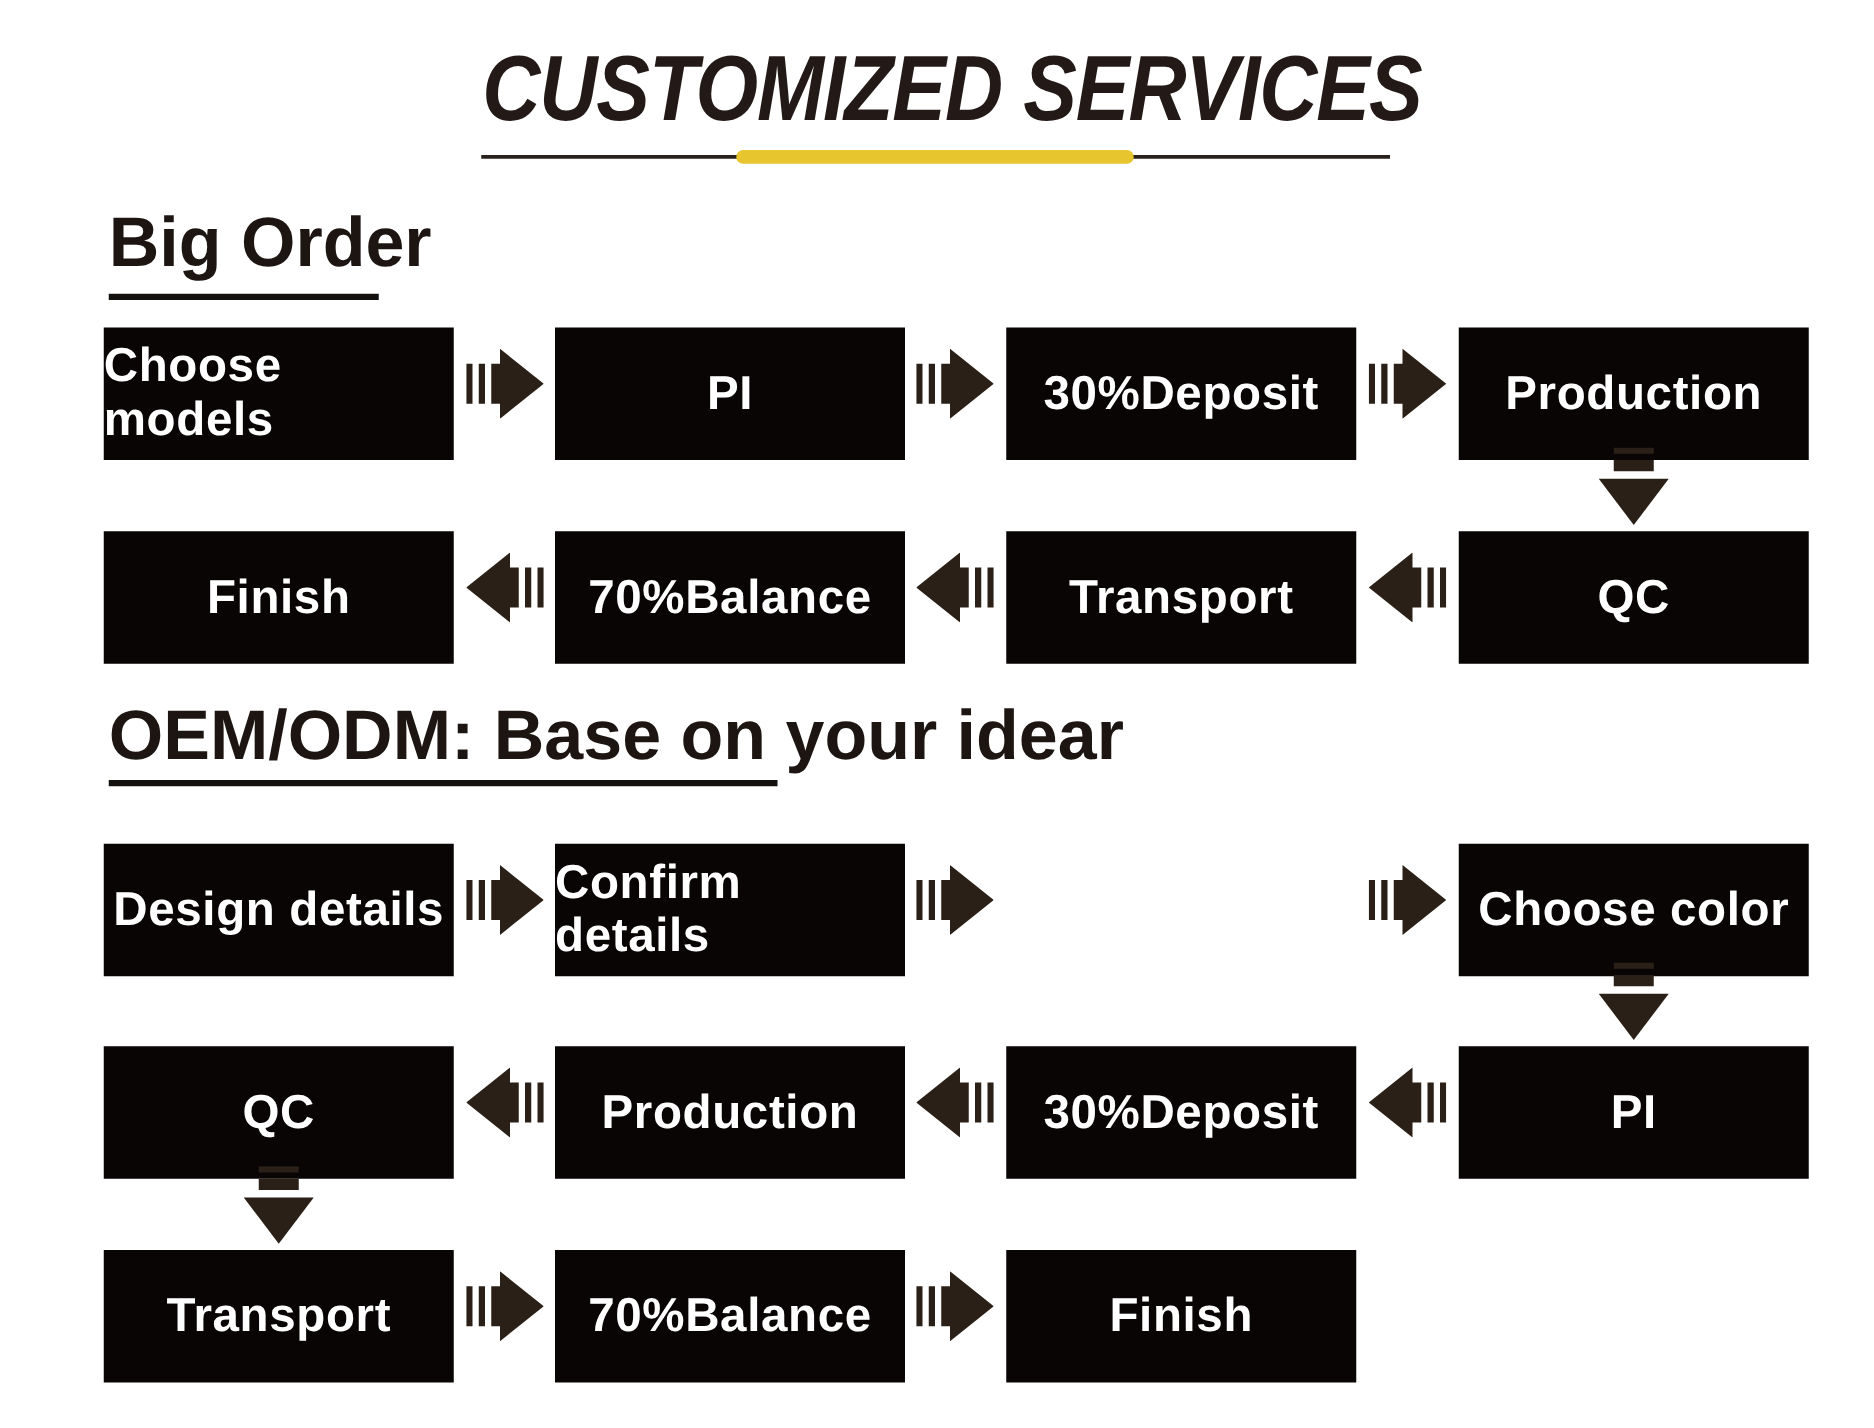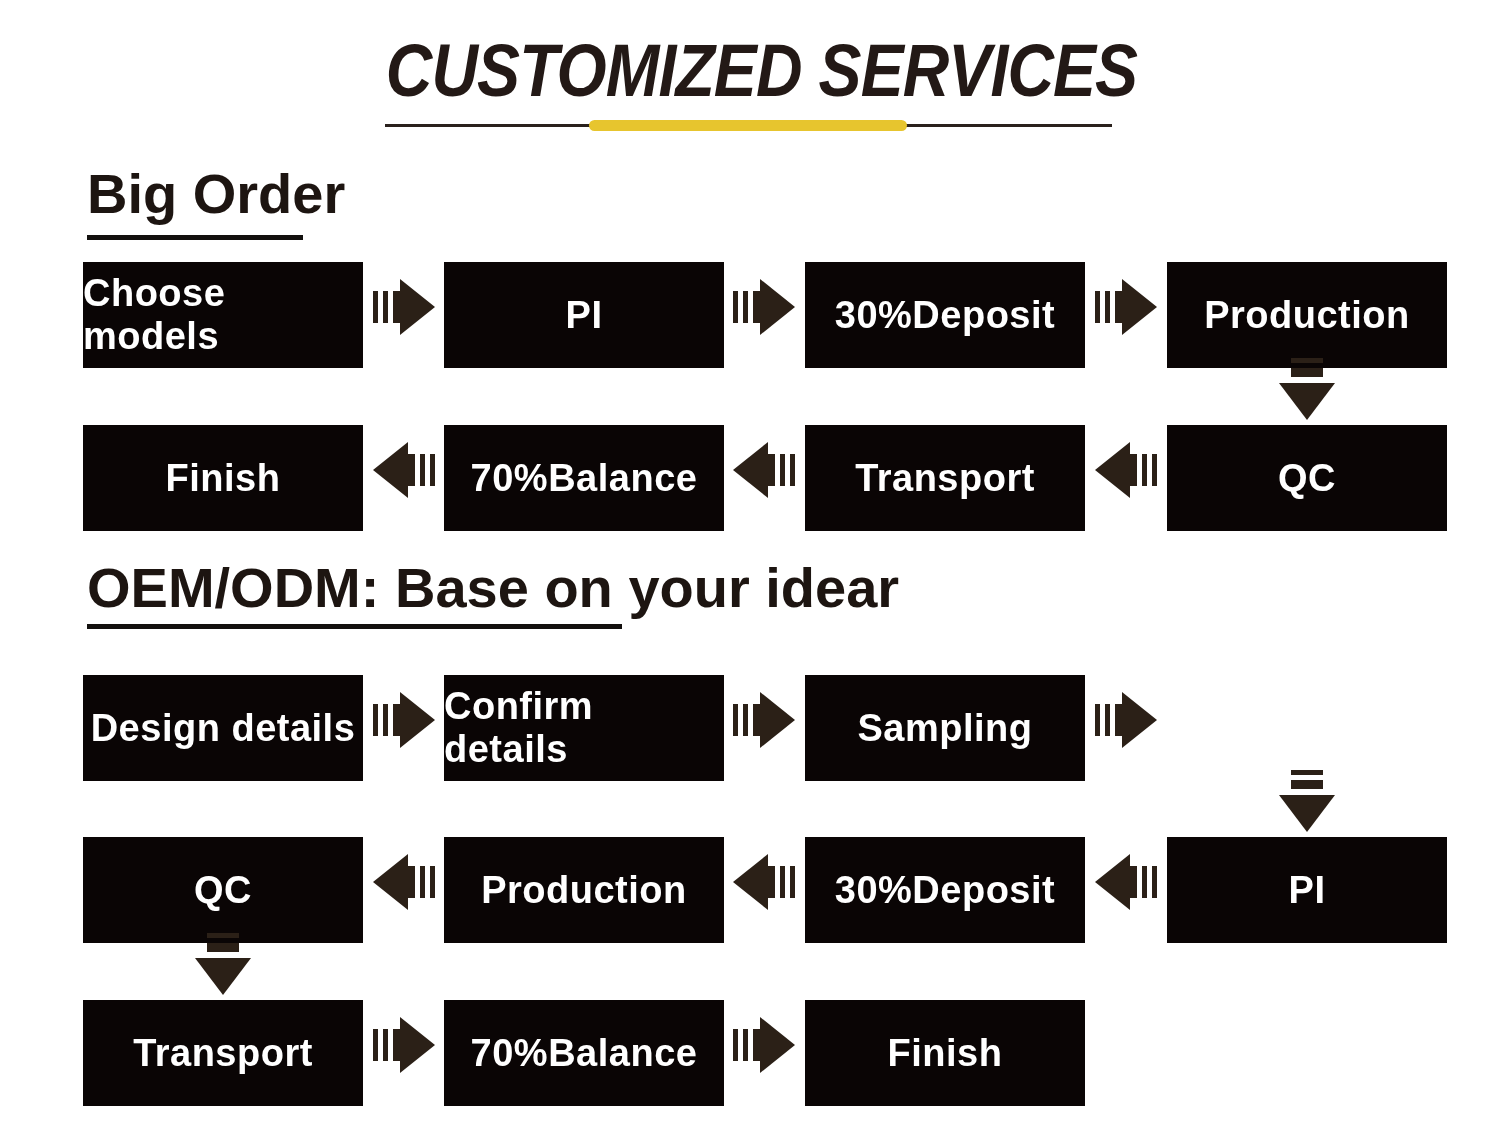--- a/index.html
+++ b/index.html
@@ -102,21 +102,21 @@
       <rect x="33" y="12" width="9" height="32"></rect>
       <rect x="47" y="12" width="5" height="32"></rect>
       <rect x="57" y="12" width="5" height="32"></rect>
     </svg>
 
   <h2 class="sec-h h-oem">OEM/ODM: Base on your idear</h2>
   <div class="sec-rule rule-oem"></div>
 
   <div class="box c1 r3">Design details</div>
   <div class="box c2 r3">Confirm details</div>
-  <div class="box c3 r3">Sampling</div>
+  <div class="box c4 r3">Choose color</div>
 
   <svg class="arr g1 ar3" width="62" height="56" viewBox="0 0 62 56">
       <rect x="0" y="12" width="5" height="32"></rect>
       <rect x="10" y="12" width="5" height="32"></rect>
       <rect x="20" y="12" width="9" height="32"></rect>
       <polygon points="27,0 62,28 27,56"></polygon>
     </svg>
   <svg class="arr g2 ar3" width="62" height="56" viewBox="0 0 62 56">
       <rect x="0" y="12" width="5" height="32"></rect>
       <rect x="10" y="12" width="5" height="32"></rect>

